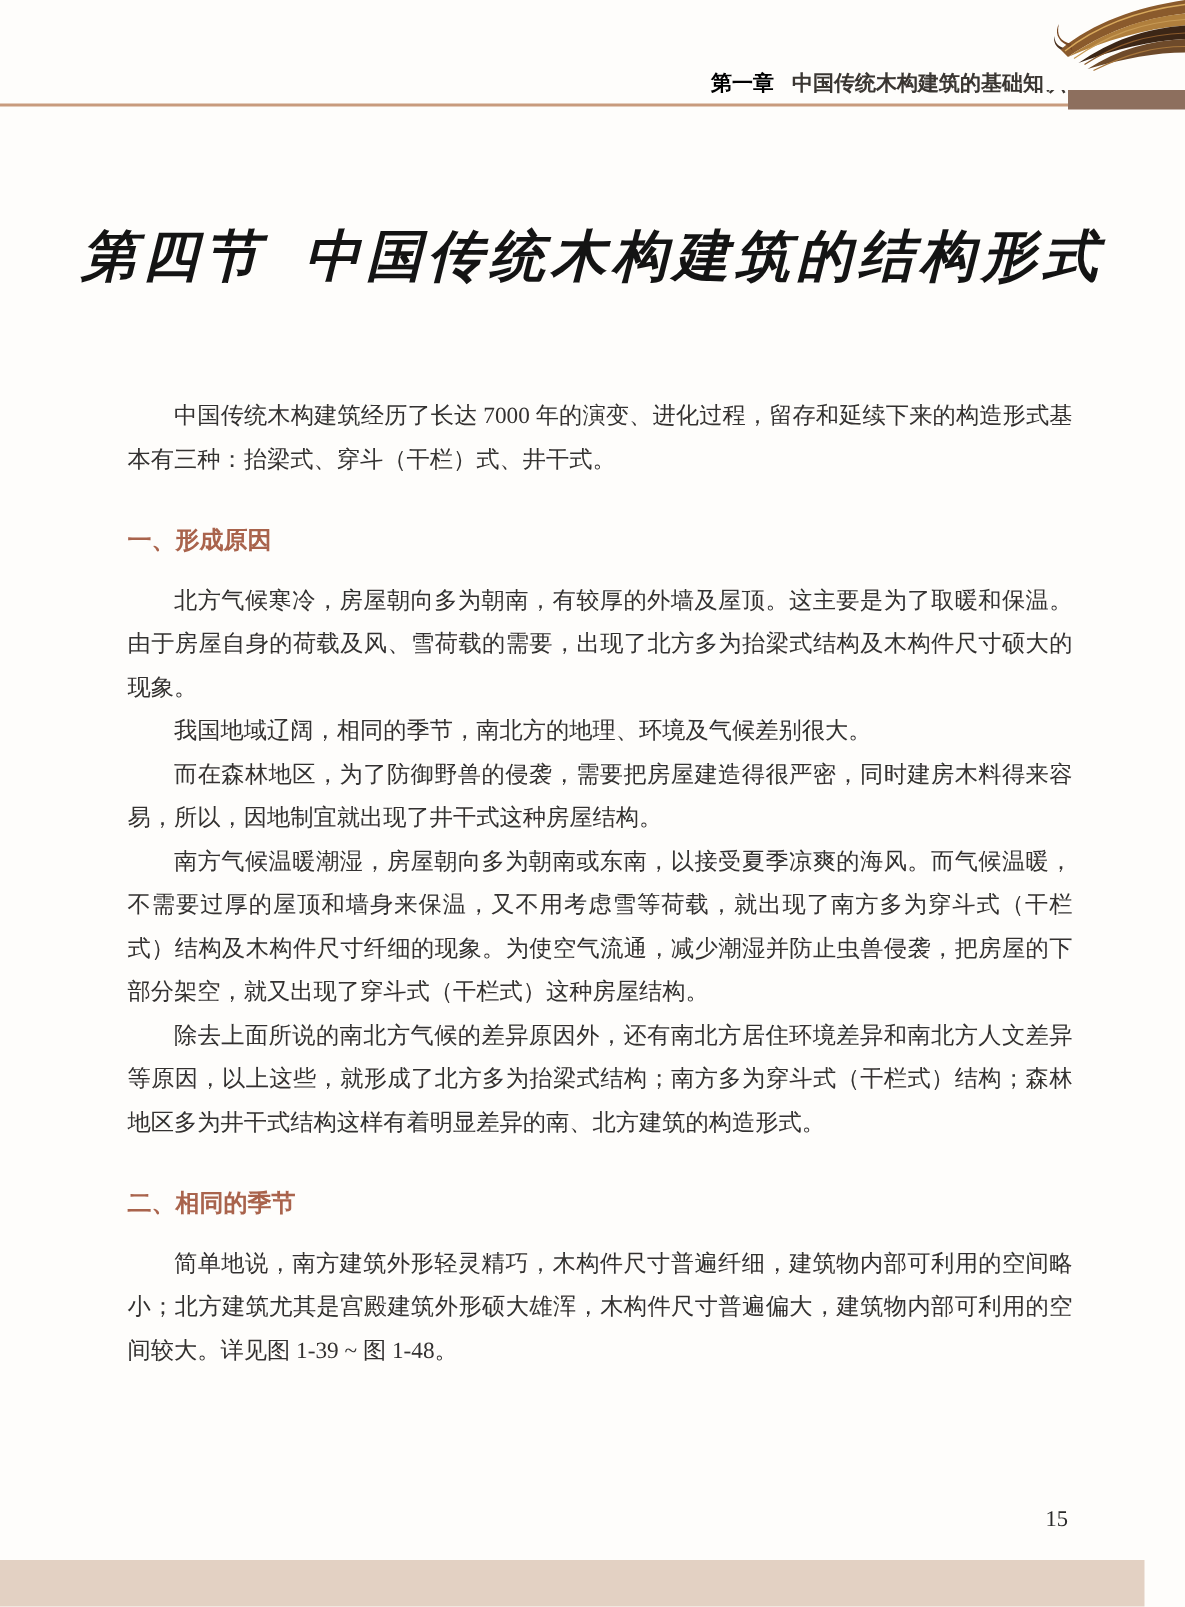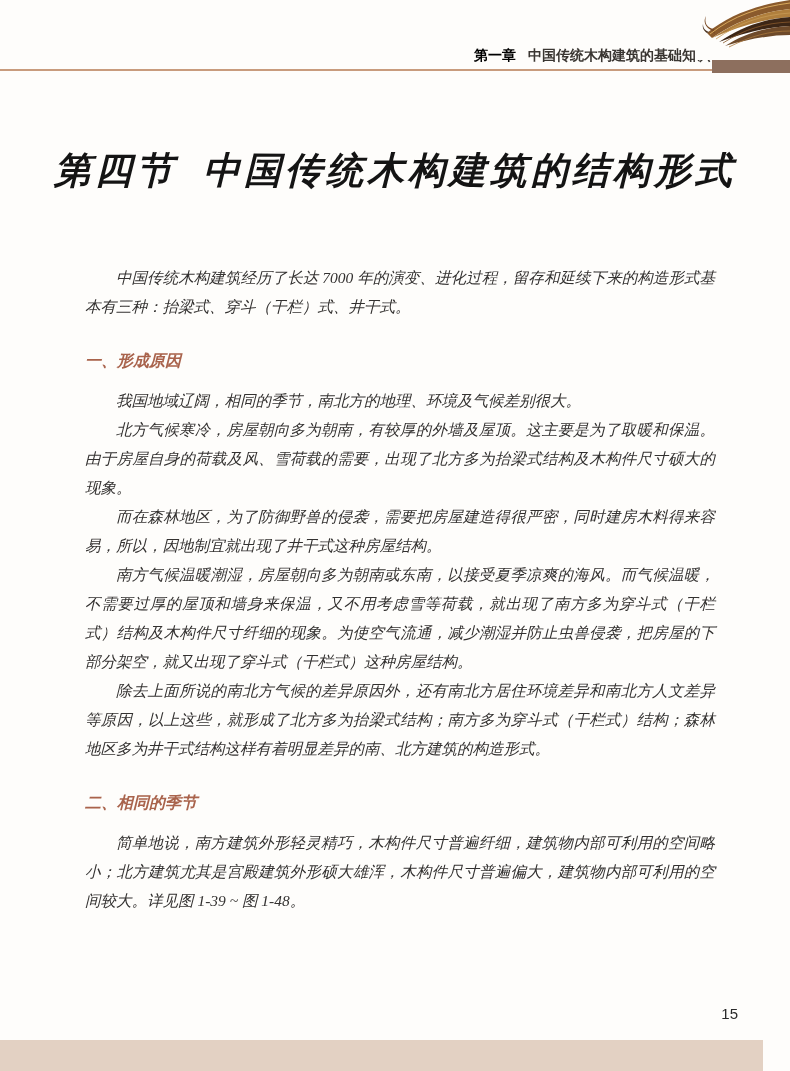--- a/index.html
+++ b/index.html
@@ -36,40 +36,40 @@
     position:absolute;top:146px;left:0;right:0;
     text-align:center;
     font-family:"Liberation Serif","DejaVu Serif",serif;
     font-weight:bold;font-style:italic;
     font-size:37px;letter-spacing:4px;color:#141414;
     z-index:2;white-space:nowrap;
   }
   .section-title .t2{margin-left:26px;}
   
   .content{
-    position:absolute;left:85px;width:630px;top:263px;font-style:italic;
+    position:absolute;left:85px;width:630px;top:263px;
   }
   .content p{
     margin:0;
     font-size:15.5px;line-height:29px;
     text-align:justify;text-indent:2em;
     color:#333130;
   }
   .sec-heading{
     font-family:"Liberation Sans","DejaVu Sans",sans-serif;
     font-weight:bold;font-size:16px;line-height:24px;
     color:#a9634c;
     margin:28px 0 13px 0;
   }
   
   .page-number{
     position:absolute;top:1005px;left:0;width:712px;
     text-align:right;
-    font-family:Liberation Sans, sans-serif;
-    font-size:15px;color:#2a2a2a;z-index:2;padding-left:26px;
+    font-family:Liberation Serif, serif;
+    font-size:15px;color:#2a2a2a;z-index:2;
   }
   .footer-bar{
     position:absolute;left:0;bottom:0;width:763px;height:31px;
     background:#e3d1c3;z-index:1;
   }
 </style>
 </head>
 <body>
 
 <div class="running-head">
@@ -99,22 +99,22 @@
 </svg>
 
 <div class="section-title">
   <span class="t1">第四节</span><span class="t2">中国传统木构建筑的结构形式</span>
 </div>
 
 <div class="content">
   <p>中国传统木构建筑经历了长达 7000 年的演变、进化过程，留存和延续下来的构造形式基本有三种：抬梁式、穿斗（干栏）式、井干式。</p>
 
   <div class="sec-heading">一、形成原因</div>
+  <p>北方气候寒冷，房屋朝向多为朝南，有较厚的外墙及屋顶。这主要是为了取暖和保温。由于房屋自身的荷载及风、雪荷载的需要，出现了北方多为抬梁式结构及木构件尺寸硕大的现象。</p>
   <p>我国地域辽阔，相同的季节，南北方的地理、环境及气候差别很大。</p>
-  <p>北方气候寒冷，房屋朝向多为朝南，有较厚的外墙及屋顶。这主要是为了取暖和保温。由于房屋自身的荷载及风、雪荷载的需要，出现了北方多为抬梁式结构及木构件尺寸硕大的现象。</p>
   <p>而在森林地区，为了防御野兽的侵袭，需要把房屋建造得很严密，同时建房木料得来容易，所以，因地制宜就出现了井干式这种房屋结构。</p>
   <p>南方气候温暖潮湿，房屋朝向多为朝南或东南，以接受夏季凉爽的海风。而气候温暖，不需要过厚的屋顶和墙身来保温，又不用考虑雪等荷载，就出现了南方多为穿斗式（干栏式）结构及木构件尺寸纤细的现象。为使空气流通，减少潮湿并防止虫兽侵袭，把房屋的下部分架空，就又出现了穿斗式（干栏式）这种房屋结构。</p>
   <p>除去上面所说的南北方气候的差异原因外，还有南北方居住环境差异和南北方人文差异等原因，以上这些，就形成了北方多为抬梁式结构；南方多为穿斗式（干栏式）结构；森林地区多为井干式结构这样有着明显差异的南、北方建筑的构造形式。</p>
 
   <div class="sec-heading">二、相同的季节</div>
   <p>简单地说，南方建筑外形轻灵精巧，木构件尺寸普遍纤细，建筑物内部可利用的空间略小；北方建筑尤其是宫殿建筑外形硕大雄浑，木构件尺寸普遍偏大，建筑物内部可利用的空间较大。详见图 1-39 ~ 图 1-48。</p>
 </div>
 
 <div class="page-number">15</div>
 <div class="footer-bar"></div>

